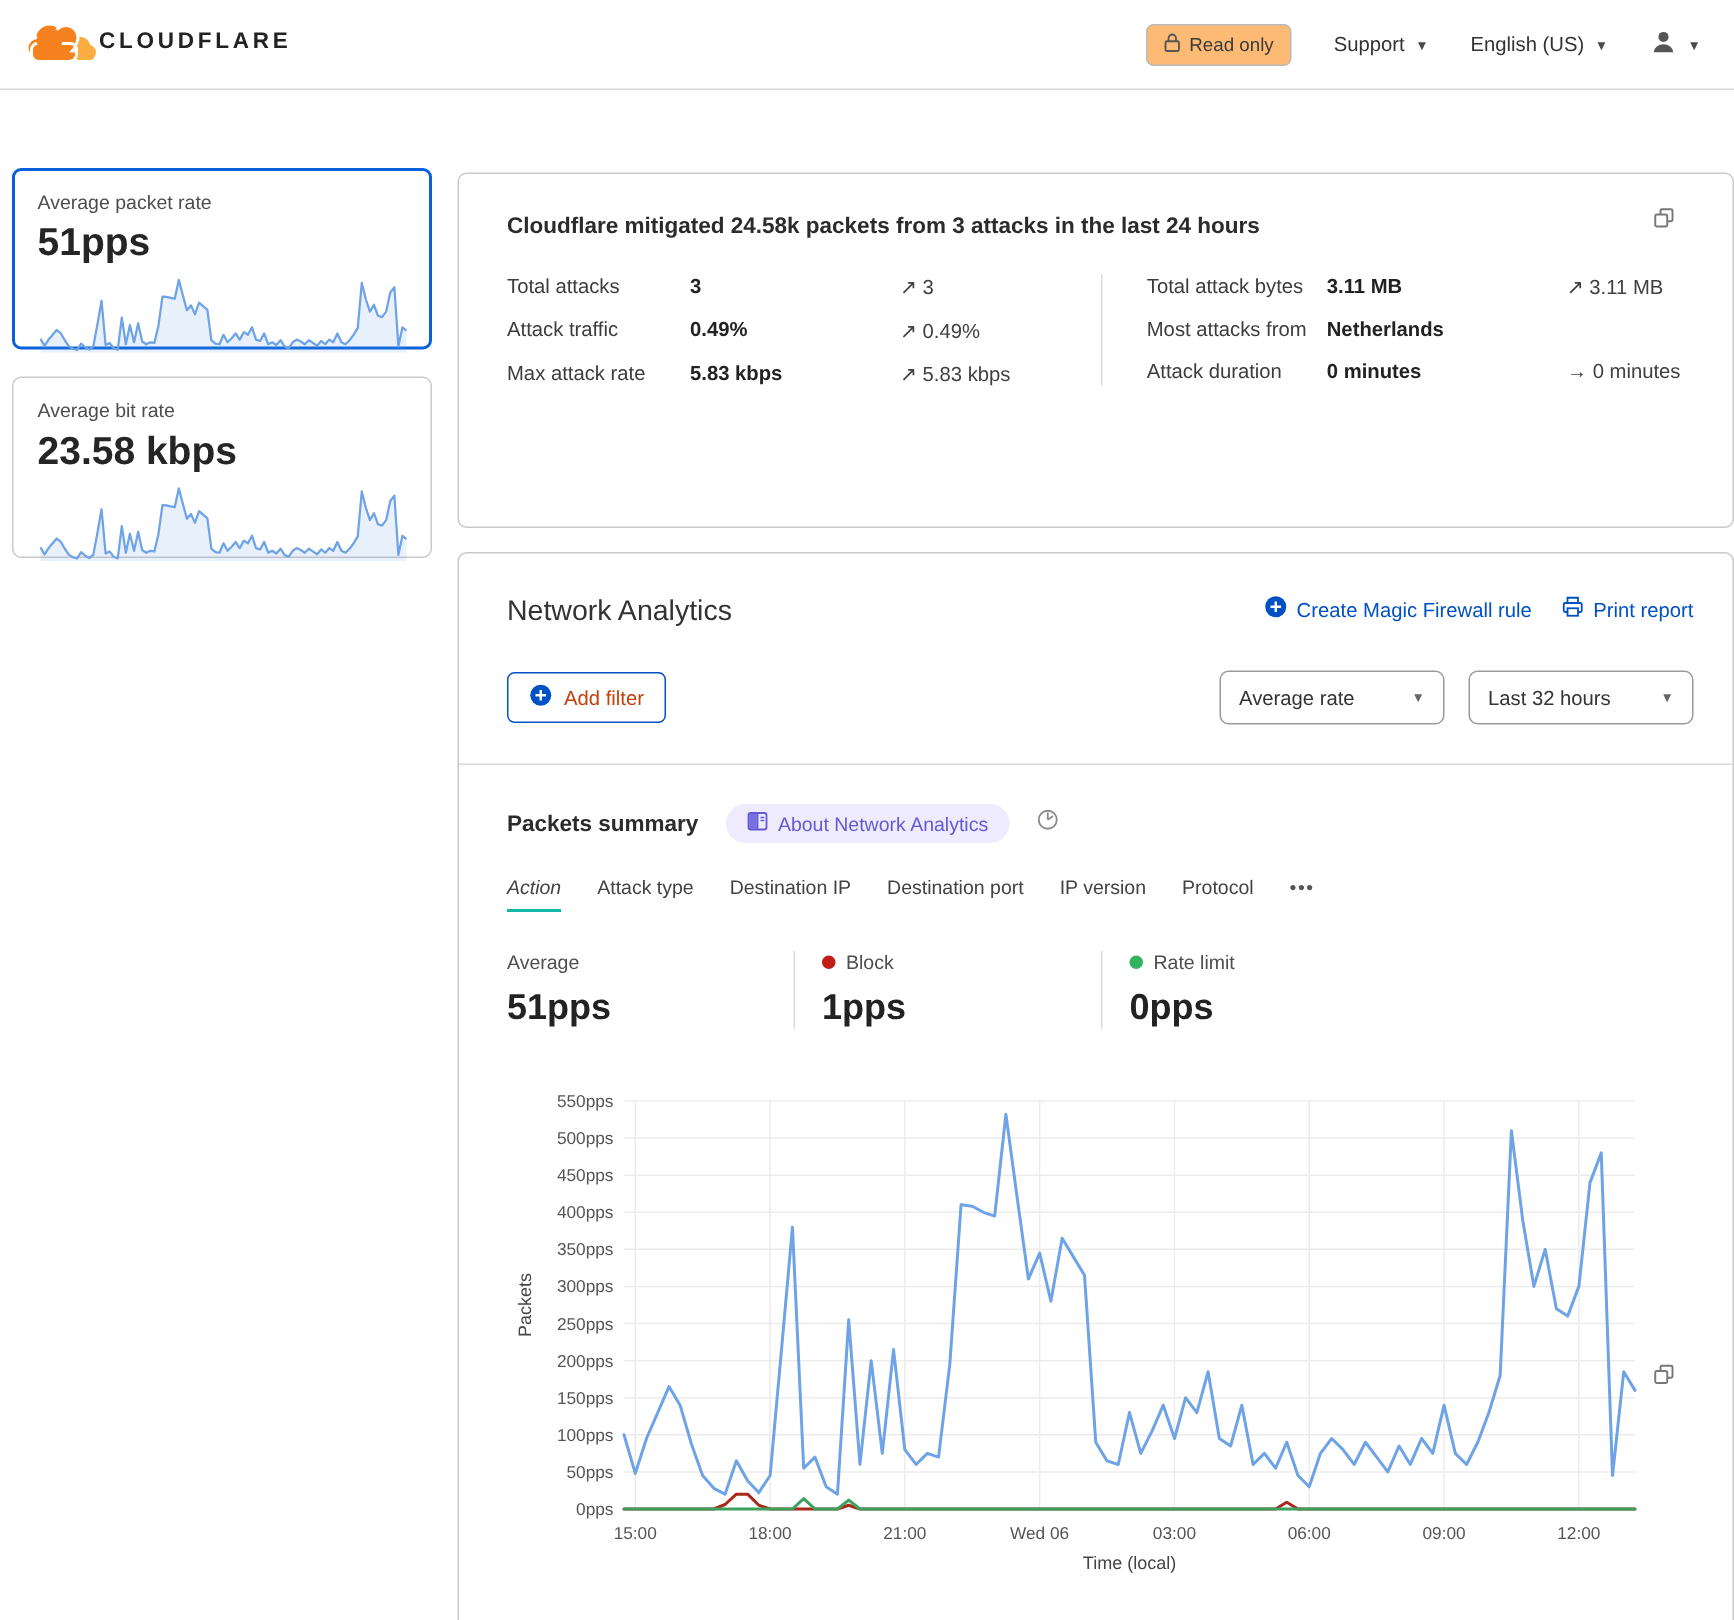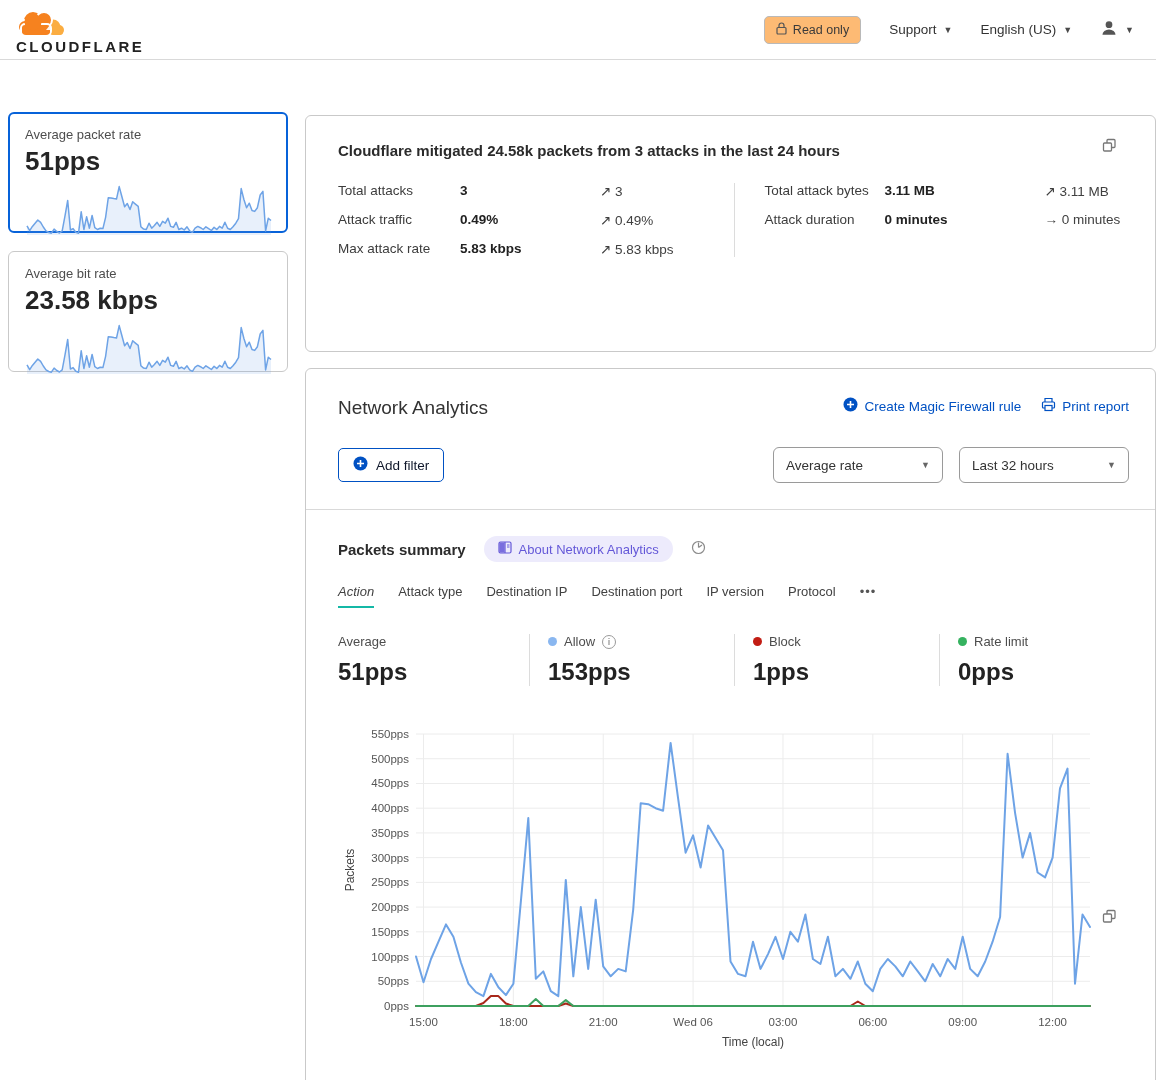--- a/index.html
+++ b/index.html
@@ -2,21 +2,21 @@
 <html><head>
 <meta charset="utf-8">
 <style>
   * { box-sizing: border-box; margin: 0; padding: 0; }
   html,body { width:1156px; height:1080px; overflow:hidden; background:#fff;
     font-family:"Liberation Sans", sans-serif; color:#313131; }
 
   
   .topbar { height:60px; border-bottom:1px solid #d9d9d9; display:flex;
     align-items:center; justify-content:space-between; padding:0 22px 0 16px; }
-  .brand { display:flex; align-items:flex-start; flex-direction:column; line-height:1; }
+  .brand { display:flex; align-items:center; flex-direction:row; line-height:1; }
   .brand-word { font-size:15px; font-weight:bold; letter-spacing:2.5px; color:#222; margin-top:-4px; }
   .topbar-right { display:flex; align-items:center; gap:28px; font-size:13.5px; color:#333; }
   .readonly-badge { display:flex; align-items:center; gap:6px; background:#fdba74;
     border:1px solid #b9b9b9; border-radius:5px; padding:5px 11px; font-size:12.5px; color:#3a3a3a; }
   .menu-item { display:flex; align-items:center; gap:7px; cursor:pointer; }
   .chev { font-size:9px; color:#4a4a4a; }
 
   
   .layout { position:relative; width:1156px; }
   .sidebar { position:absolute; left:8px; top:52px; width:280px; display:flex;
@@ -44,24 +44,24 @@
 
   
   .analytics-card { padding:28px 26px 0 32px; height:730px; }
   .na-header { display:flex; align-items:flex-start; }
   .na-title { font-size:19px; font-weight:500; color:#333; }
   .na-links { margin-left:auto; display:flex; gap:20px; align-items:center;
     font-size:13.5px; color:#0051c3; }
   .na-link { display:flex; align-items:center; gap:6px; cursor:pointer; }
   .filter-row { margin-top:28px; display:flex; align-items:center; }
   .add-filter { display:flex; align-items:center; gap:8px; border:1px solid #0051c3;
-    border-radius:5px; background:#fff; color:#0f172a; font-size:13.5px;
+    border-radius:5px; background:#fff; color:#c2410c; font-size:13.5px;
     padding:7px 14px; cursor:pointer; font-family:inherit; }
   .selects { margin-left:auto; display:flex; gap:16px; }
-  .select { width:170px; height:36px; border:1px solid #9a9a9a; border-radius:6px;
+  .select { width:150px; height:36px; border:1px solid #9a9a9a; border-radius:6px;
     display:flex; align-items:center; padding:0 12px; font-size:13.5px; color:#333;
     cursor:pointer; background:#fff; }
   .select .chev { margin-left:auto; color:#666; }
   .na-divider { border-top:1px solid #d9d9d9; margin:26px -26px 0 -32px; }
 
   
   .ps-header { margin-top:26px; display:flex; align-items:center; gap:18px; }
   .ps-title { font-size:15px; font-weight:bold; color:#2b2b2b; }
   .about-pill { display:flex; align-items:center; gap:7px; background:#edebfc;
     color:#6458d8; border-radius:999px; padding:5px 14px; font-size:13px; cursor:pointer; }
@@ -183,20 +183,24 @@
               <span class="s-label">Max attack rate</span>
               <span class="s-value">5.83 kbps</span>
               <span class="s-trend">↗ 5.83 kbps</span>
             </div>
           </div>
         <div class="stats-col right" id="summary-right">
             <div class="stat-row">
               <span class="s-label">Total attack bytes</span>
               <span class="s-value">3.11 MB</span>
               <span class="s-trend">↗ 3.11 MB</span>
+            </div>
+            <div class="stat-row">
+              <span class="s-label">Most attacks from</span>
+              <span class="s-value">Netherlands</span>
             </div>
             <div class="stat-row">
               <span class="s-label">Attack duration</span>
               <span class="s-value">0 minutes</span>
               <span class="s-trend">→ 0 minutes</span>
             </div>
           </div>
       </div>
     </div>
 
@@ -286,28 +290,20 @@
           <span class="tab">Protocol</span>
           <span class="tab tab-more">•••</span>
         </div>
 
       <div class="pstats" id="packet-stats">
           <div class="pstat">
             <div class="pstat-label">
               <span>Average</span>
             </div>
             <div class="pstat-value">51pps</div>
-          </div>
-          <div class="pstat">
-            <div class="pstat-label">
-              <span class="dot" style="background: rgb(138, 183, 240);"></span>
-              <span>Allow</span>
-              <span class="info-i">i</span>
-            </div>
-            <div class="pstat-value">153pps</div>
           </div>
           <div class="pstat">
             <div class="pstat-label">
               <span class="dot" style="background: rgb(194, 29, 20);"></span>
               <span>Block</span>
             </div>
             <div class="pstat-value">1pps</div>
           </div>
           <div class="pstat">
             <div class="pstat-label">

